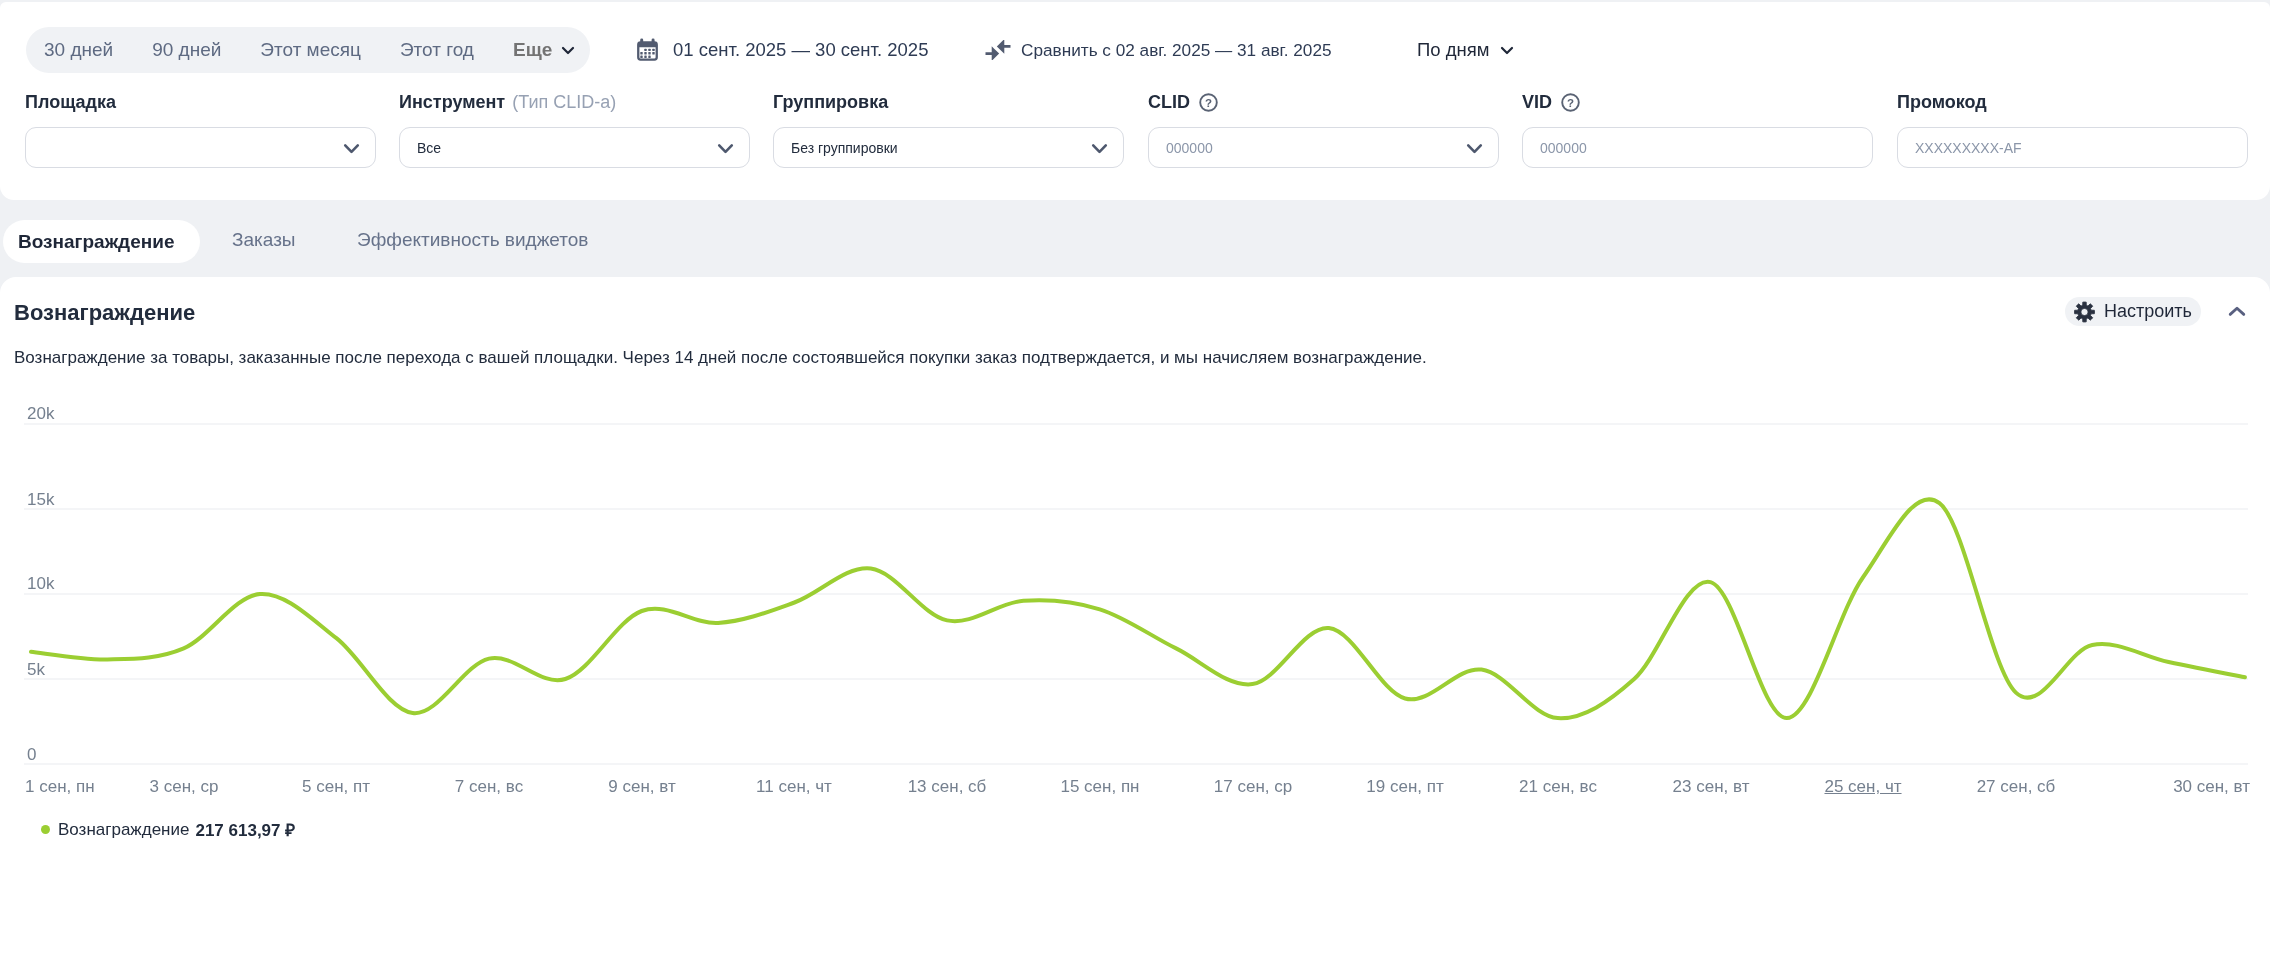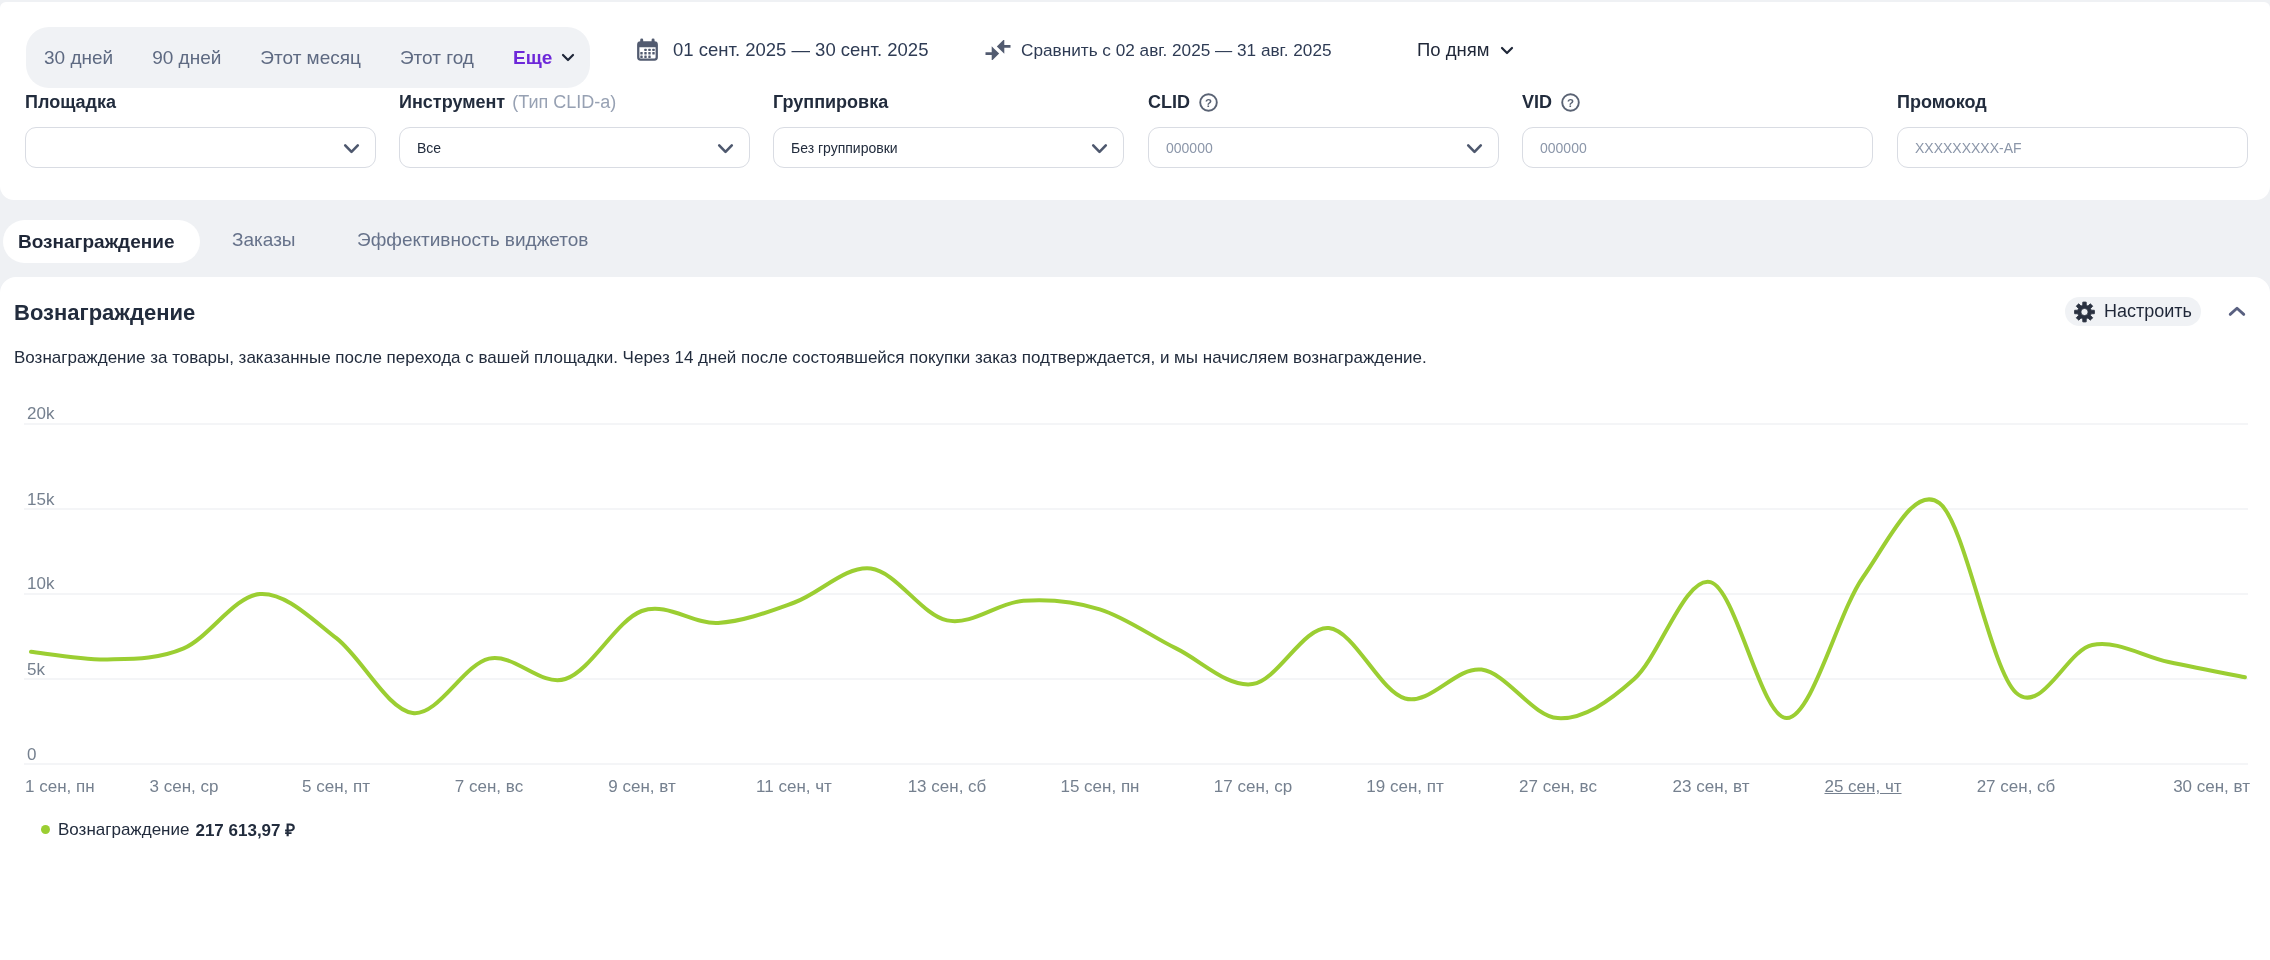--- a/index.html
+++ b/index.html
@@ -1,21 +1,21 @@
 <!DOCTYPE html>
 <html lang="ru"><head><meta charset="utf-8">
 <style>
 *{margin:0;padding:0;box-sizing:border-box;}
 html,body{width:2270px;height:960px;overflow:hidden;}
 body{background:#eff1f4;font-family:"Liberation Sans",sans-serif;color:#222c3d;position:relative;}
 .card-top{position:absolute;left:0;top:2px;width:2270px;height:198px;background:#fff;border-radius:6px 6px 14px 14px;}
 .card-main{position:absolute;left:0;top:277px;width:2270px;height:700px;background:#fff;border-radius:16px 16px 0 0;}
-.seg{position:absolute;left:26px;top:27px;height:61px;background:#f0f2f5;border-radius:23px;display:flex;align-items:center;padding:0 15px 0 18px;}
+.seg{position:absolute;left:26px;top:27px;height:46px;background:#f0f2f5;border-radius:23px;display:flex;align-items:center;padding:0 15px 0 18px;}
 .seg span{font-size:19px;color:#5e6a82;margin-right:39px;white-space:nowrap;}
-.seg .more{color:#6d28d9;font-weight:700;margin-right:0;display:flex;align-items:center;}
+.seg .more{color:#737373;font-weight:700;margin-right:0;display:flex;align-items:center;}
 .toprow-item{position:absolute;top:38px;height:24px;display:flex;align-items:center;font-size:18.5px;color:#2e3b54;font-weight:500;white-space:nowrap;}
 .lbl{position:absolute;top:92px;font-size:18px;font-weight:700;color:#222c3d;white-space:nowrap;display:flex;align-items:center;}
 .lbl .sub{font-weight:400;color:#97a1b3;margin-left:7px;}
 .fld{position:absolute;top:127px;width:351px;height:41px;border:1px solid #d9dce3;border-radius:11px;background:#fff;display:flex;align-items:center;padding:0 17px;font-size:14px;color:#222c3d;}
 .fld .ph{color:#8b96a9;}
 .fld .chev{position:absolute;right:15px;top:15px;}
 .tabs{position:absolute;left:3px;top:220px;height:43px;display:flex;align-items:center;}
 .tab-on{background:#fff;border-radius:22px;height:43px;width:197px;display:flex;align-items:center;padding-left:15px;font-size:19px;font-weight:700;color:#1f2738;}
 .tab{position:absolute;font-size:19px;color:#66728a;top:9px;white-space:nowrap;}
 .title{position:absolute;left:14px;top:300px;font-size:22px;font-weight:700;color:#222c3d;}
@@ -171,19 +171,19 @@
 <div class="xlab" style="left:25px;">1 сен, пн</div>
 <div class="xlab" style="left:184px;transform:translateX(-50%);">3 сен, ср</div>
 <div class="xlab" style="left:336px;transform:translateX(-50%);">5 сен, пт</div>
 <div class="xlab" style="left:489px;transform:translateX(-50%);">7 сен, вс</div>
 <div class="xlab" style="left:642px;transform:translateX(-50%);">9 сен, вт</div>
 <div class="xlab" style="left:794px;transform:translateX(-50%);">11 сен, чт</div>
 <div class="xlab" style="left:947px;transform:translateX(-50%);">13 сен, сб</div>
 <div class="xlab" style="left:1100px;transform:translateX(-50%);">15 сен, пн</div>
 <div class="xlab" style="left:1253px;transform:translateX(-50%);">17 сен, ср</div>
 <div class="xlab" style="left:1405px;transform:translateX(-50%);">19 сен, пт</div>
-<div class="xlab" style="left:1558px;transform:translateX(-50%);">27 сен, вс</div>
+<div class="xlab" style="left:1558px;transform:translateX(-50%);">21 сен, вс</div>
 <div class="xlab" style="left:1711px;transform:translateX(-50%);">23 сен, вт</div>
 <div class="xlab" style="left:1863px;transform:translateX(-50%);text-decoration:underline;">25 сен, чт</div>
 <div class="xlab" style="left:2016px;transform:translateX(-50%);">27 сен, сб</div>
 <div class="xlab" style="right:20px;">30 сен, вт</div>
 
 <div class="legend"><span class="dot"></span>Вознаграждение<b>217 613,97 ₽</b></div>
 
 </body></html>

